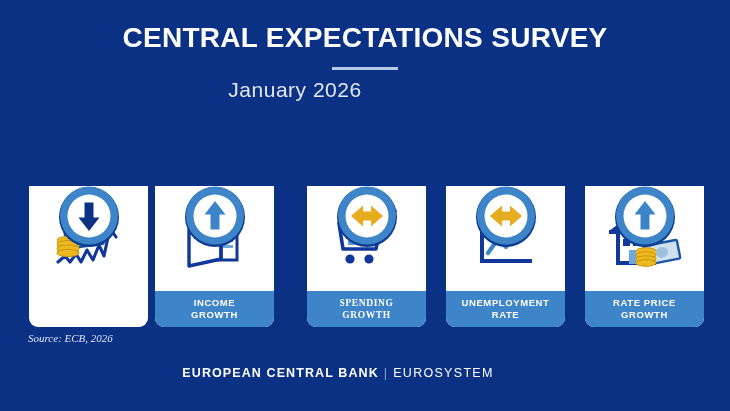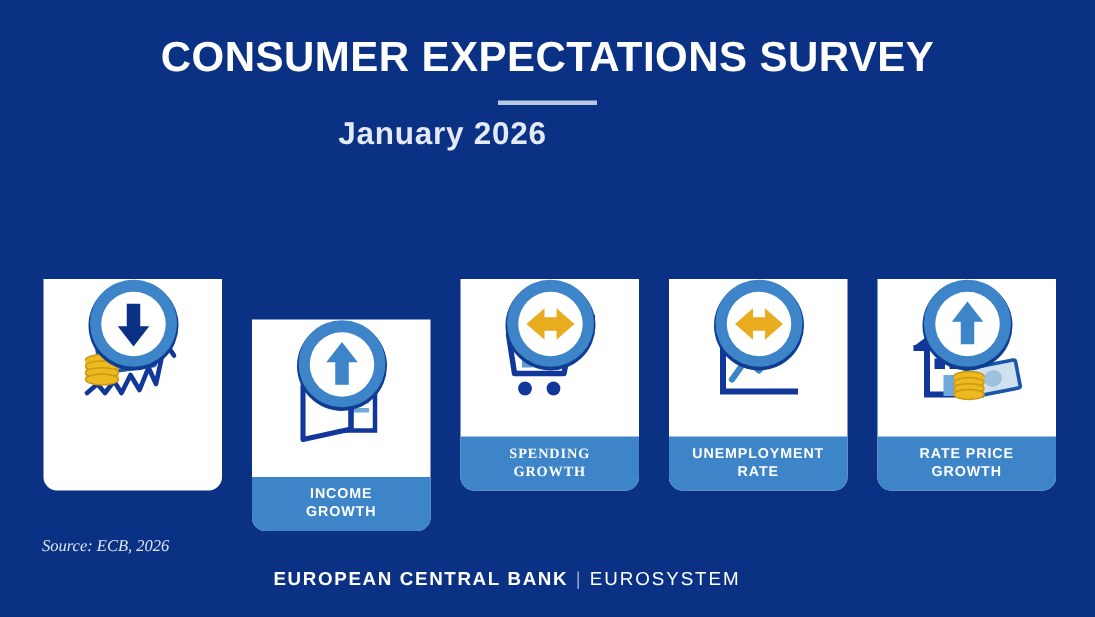--- a/index.html
+++ b/index.html
@@ -42,21 +42,21 @@
     background: #b9c9e4;
   }
   .subtitle {
     position: absolute;
     top: 78px;
     left: 0;
     width: 590px;
     text-align: center;
     color: #e3e9f5;
     font-size: 21px;
-    font-weight: bold;
+    font-weight: normal;
     letter-spacing: 0.5px;
   }
 
   
   .cards {
     position: absolute;
     top: 133px;
     left: 0;
     width: 730px;
     height: 200px;
@@ -108,30 +108,30 @@
     transform: translateX(-50%);
     width: 62px;
     height: 62px;
     z-index: 3;
   }
   .card-badge svg { display: block; }
 
   
   .source {
     position: absolute;
-    top: 358px;
+    top: 332px;
     left: 28px;
     color: #dfe6f3;
     font-size: 11px;
     font-style: italic;
     font-family: "Liberation Serif", serif;
   }
   .ecb-logo {
     position: absolute;
-    bottom: 18px;
+    bottom: 31px;
     left: 0;
     width: 676px;
     text-align: center;
     font-size: 12.5px;
     color: #ffffff;
     letter-spacing: 1.1px;
     white-space: nowrap;
   }
   .ecb-logo .bold { font-weight: bold; }
   .ecb-logo .bar {
@@ -139,21 +139,21 @@
     font-weight: normal;
     margin: 0 5px;
   }
   .ecb-logo .thin { font-weight: normal; letter-spacing: 1.3px; }
 </style>
 </head>
 <body>
 
 <div id="infographic">
 
-  <div class="title">CONSUMER EXPECTATIONS SURVEY</div>
+  <div class="title">CENTRAL EXPECTATIONS SURVEY</div>
   <div class="divider"></div>
   <div class="subtitle">January  2026</div>
 
   <div class="cards">
 
     <div class="card" style="left:29px;">
       <div class="card-icon-area">
         <svg width="86" height="74" viewBox="0 0 86 74">
           <g transform="rotate(-14 44 30)">
             <rect x="28" y="6" width="36" height="21" rx="1.5" fill="#b9d3ea" stroke="#1a57a8" stroke-width="2.6"></rect>
@@ -176,21 +176,21 @@
       <div class="card-badge">
         <svg width="62" height="62" viewBox="0 0 62 62">
           <circle cx="31" cy="31" r="30" fill="#0f3d94"></circle>
           <circle cx="31" cy="29.5" r="29" fill="#3d85c8"></circle>
           <circle cx="31" cy="30" r="21.5" fill="#ffffff"></circle>
           <path d="M31 45 L20.5 31.5 L26.5 31.5 L26.5 16.5 L35.5 16.5 L35.5 31.5 L41.5 31.5 Z" fill="#0a3183"></path>
         </svg>
       </div>
     </div>
 
-    <div class="card" style="left:168px;margin-top:27px;">
+    <div class="card" style="left:155px;">
       <div class="card-icon-area">
         <svg width="76" height="74" viewBox="0 0 76 74">
           <rect x="34" y="22" width="26" height="34" fill="#ffffff" stroke="#12379b" stroke-width="3"></rect>
           <rect x="40" y="29" width="16" height="3" fill="#6fa8dc"></rect>
           <rect x="40" y="35" width="16" height="3" fill="#6fa8dc"></rect>
           <rect x="40" y="41" width="16" height="3" fill="#6fa8dc"></rect>
           <path d="M12 26 L44 22 L44 55 L12 62 Z" fill="#ffffff" stroke="#12379b" stroke-width="3.4" stroke-linejoin="round"></path>
           <path d="M44 22 L44 55" stroke="#12379b" stroke-width="3.4"></path>
           <path d="M34 4 C46 4 52 10 52 19 L59 19 L46.5 33 L34 19 L41 19 C41 14 38 11 34 11 Z" fill="#eeb820"></path>
         </svg>

